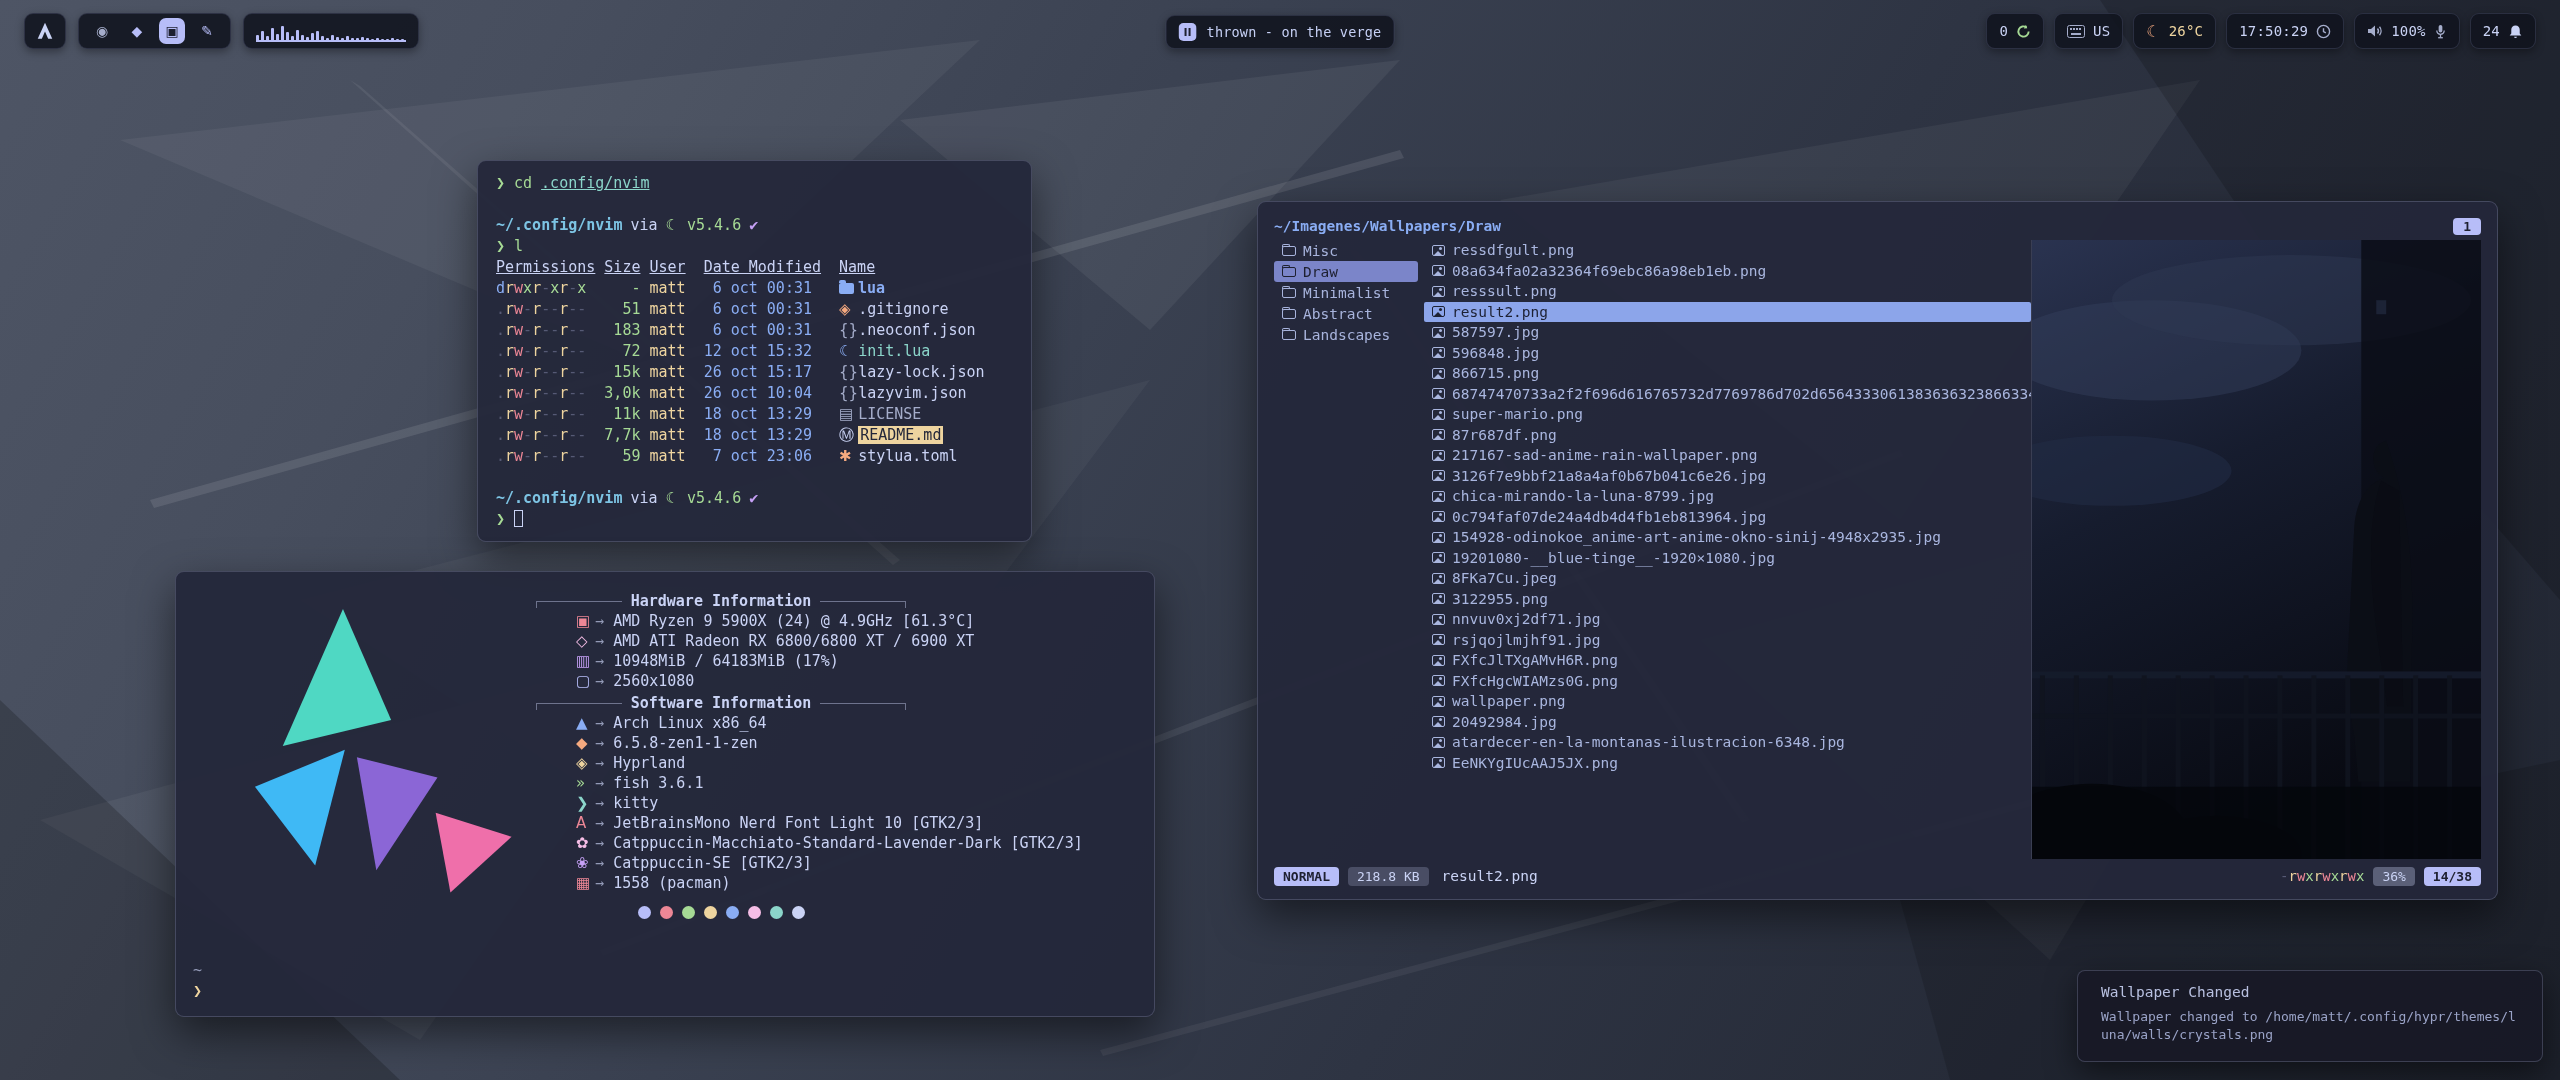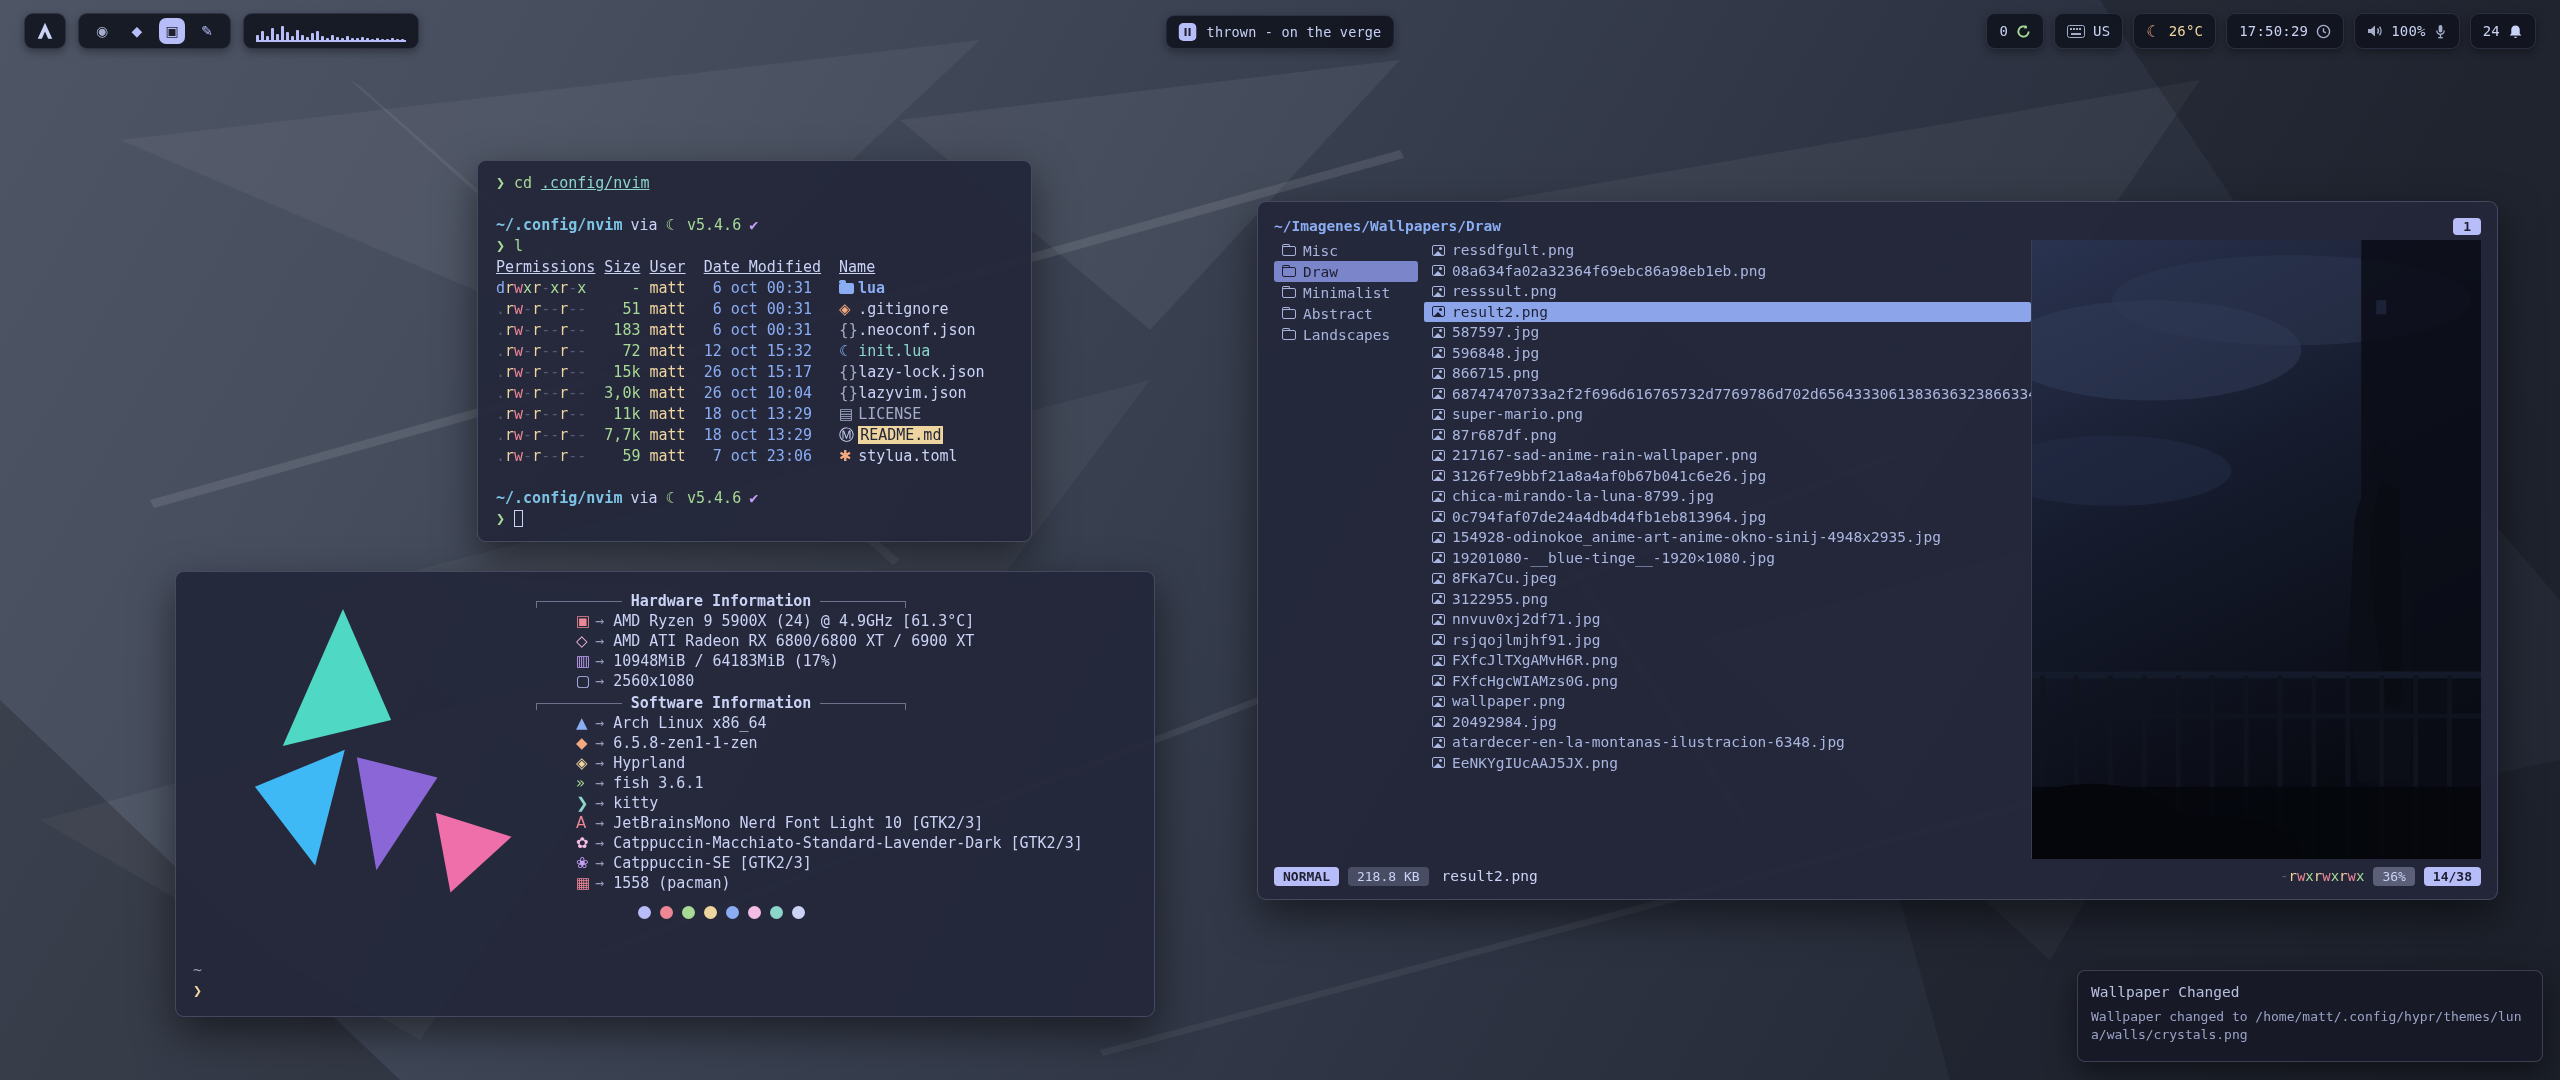--- a/index.html
+++ b/index.html
@@ -131,21 +131,21 @@
   .badge.size { background:#494d64; color:#cad3f5; }
   .badge.pct { background:#5b6078; color:#cad3f5; }
   .badge.pos { background:#b7bdf8; color:#1e2030; font-weight:bold; }
   .fm-file { margin-left:4px; }
   .spacer { flex:1; }
   .fm-perms { font-size:14px; }
 
   
   .notification { position:absolute; left:2077px; top:970px; width:466px; min-height:92px;
                   background:rgba(24,25,38,0.97); border:1px solid rgba(91,96,120,0.55);
-                  border-radius:8px; padding:13px 13px; box-shadow:0 10px 30px rgba(0,0,0,0.5); z-index:6; }
+                  border-radius:8px; padding:13px 23px; box-shadow:0 10px 30px rgba(0,0,0,0.5); z-index:6; }
   .n-title { font-size:14.5px; color:#b8c0e0; margin-bottom:8px; }
   .n-body { font-size:13px; color:#9aa3c7; line-height:18px; word-break:break-all; }
 
   svg.icon { display:block; }
 </style>
 </head>
 <body>
 
 <div class="wallpaper">
   <svg viewBox="0 0 2560 1080" preserveAspectRatio="none">

